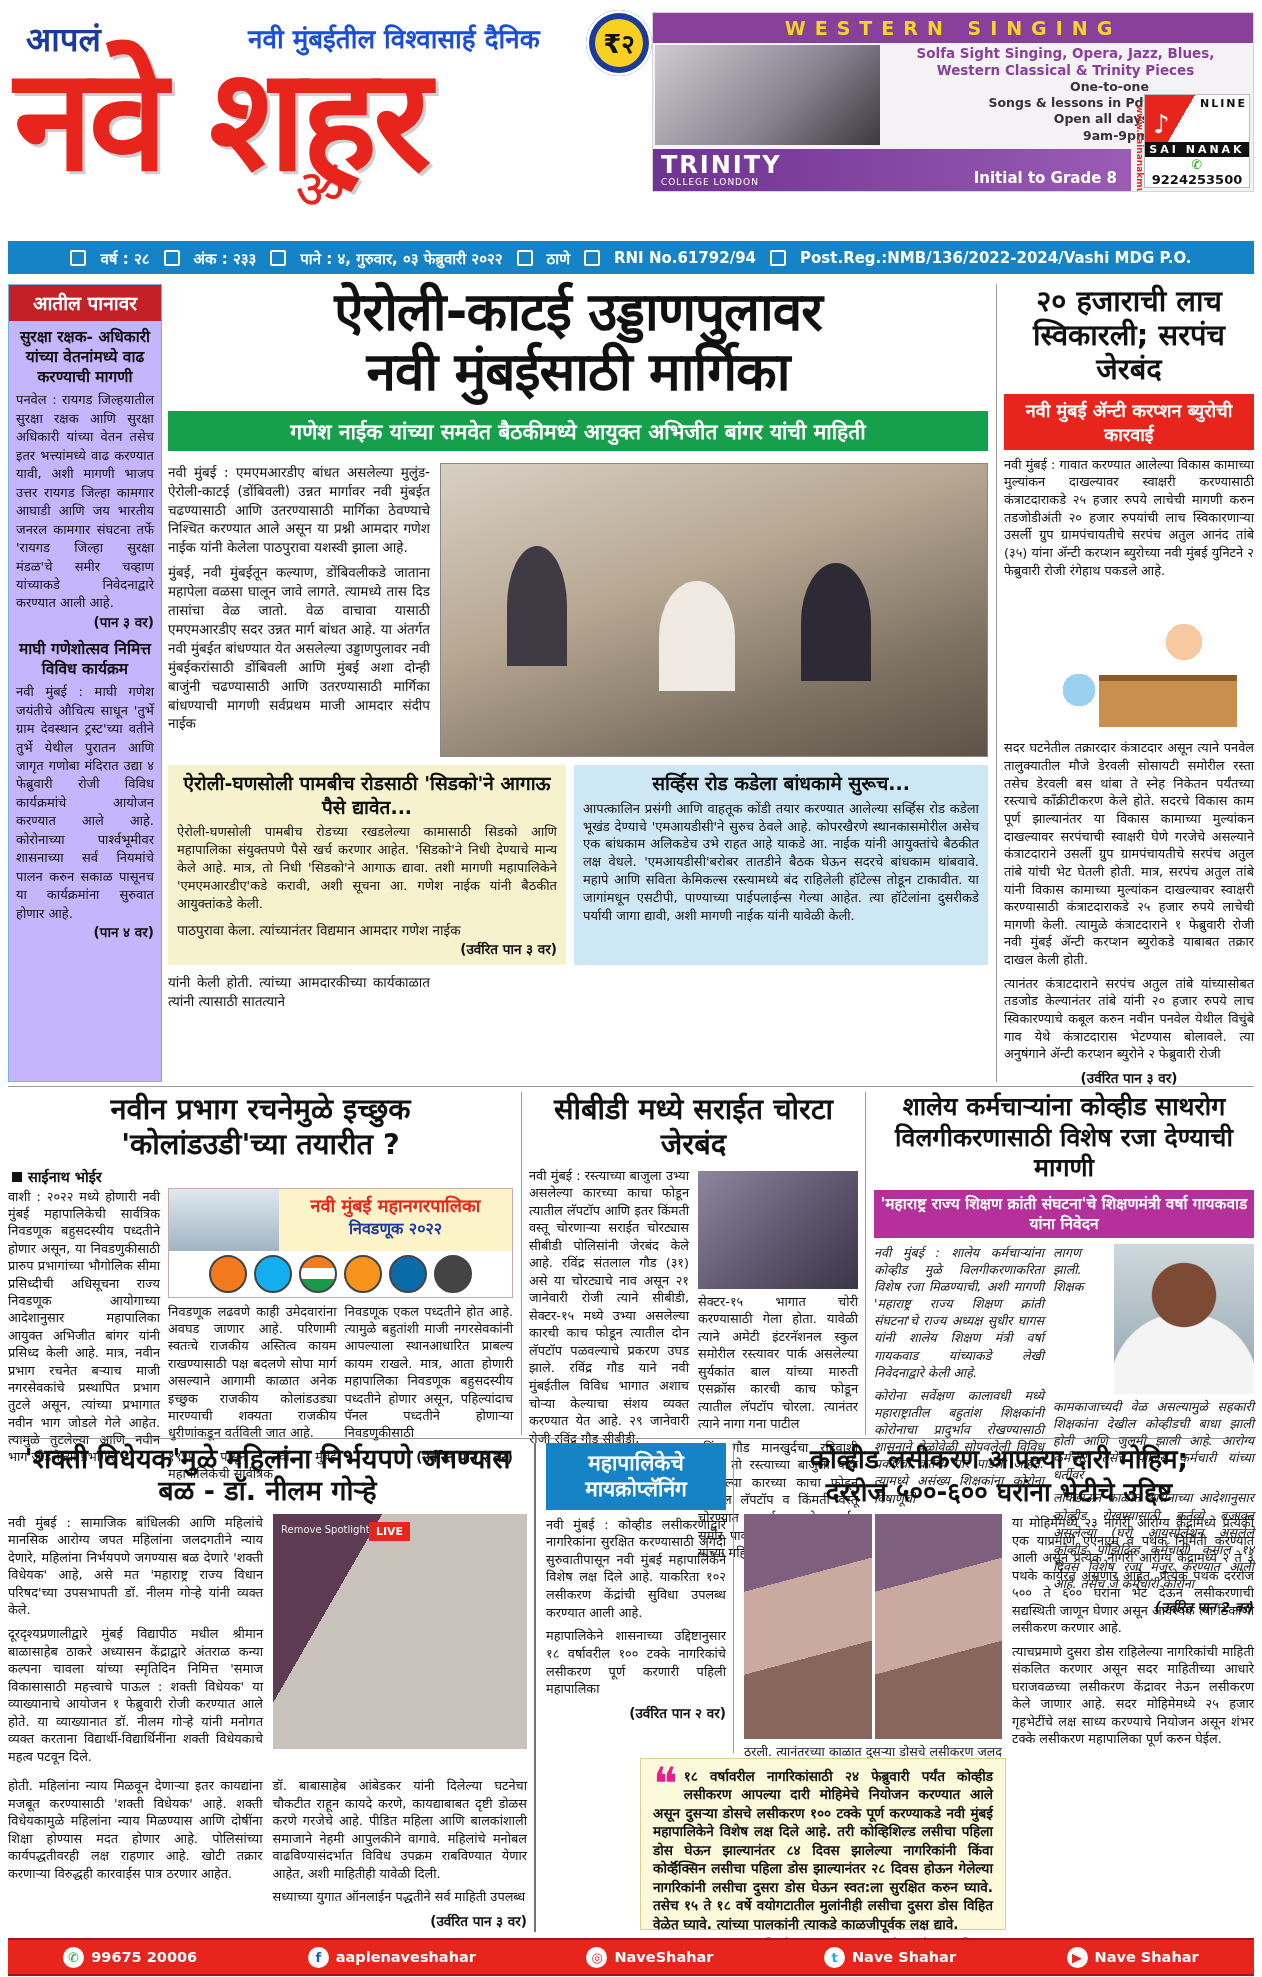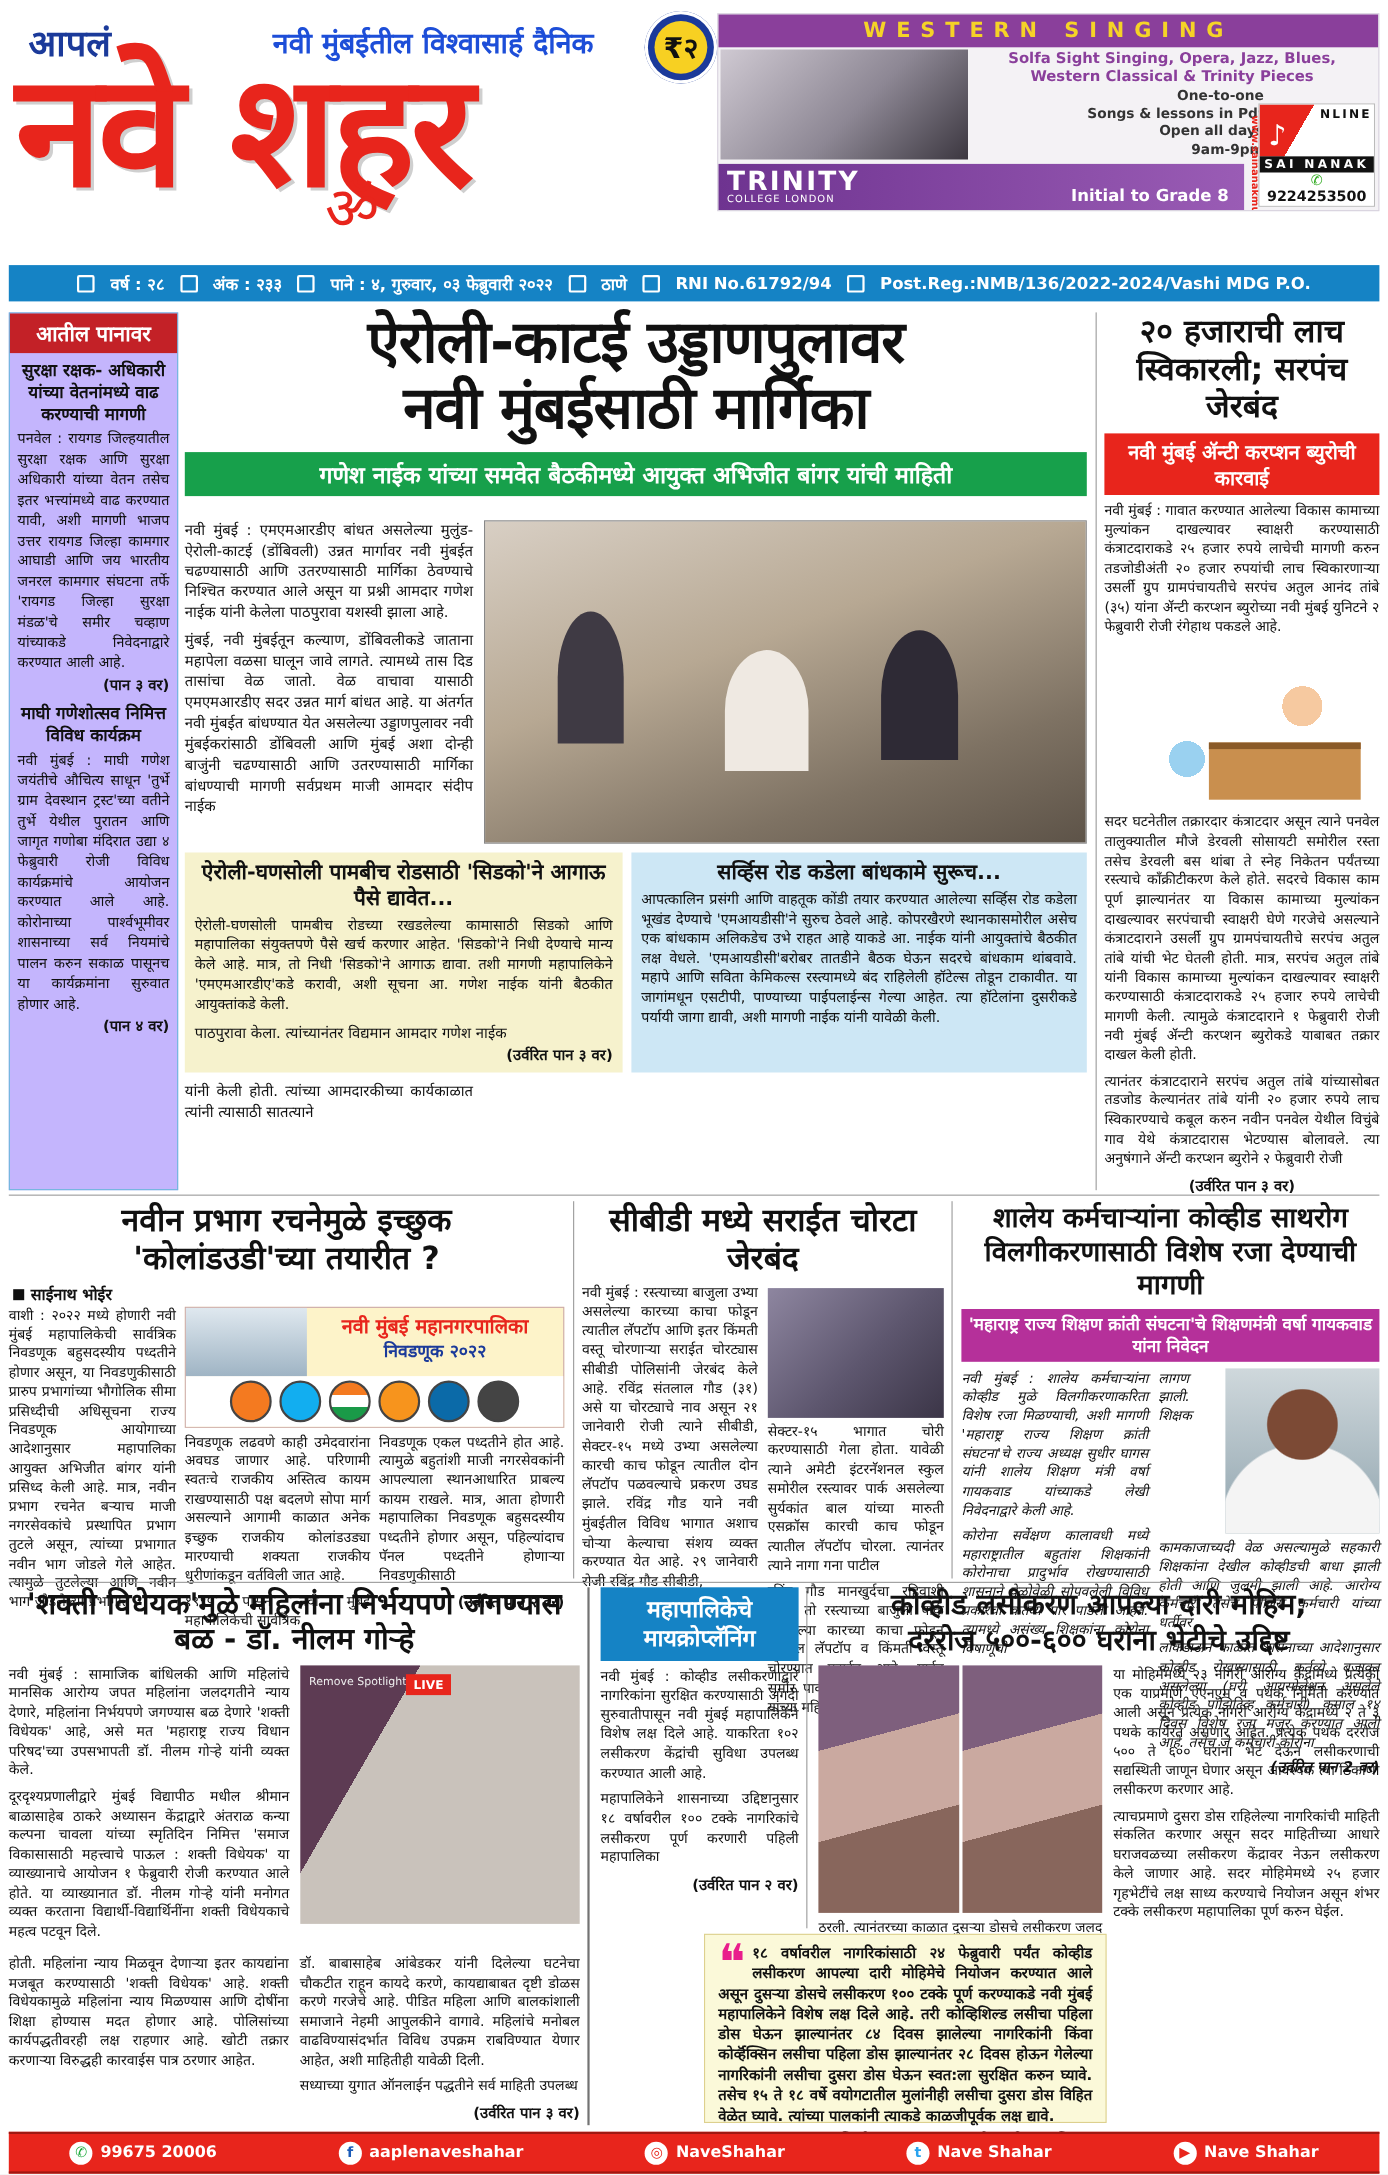--- a/index.html
+++ b/index.html
@@ -54,21 +54,21 @@
   .sidebar{position:absolute;left:8px;top:284px;width:152px;height:796px;border:1px solid #6fb6dd;background:#c4b5fd;}
   .sb-head{background:#c32127;color:#fff;font-size:19px;font-weight:bold;text-align:center;padding:5px 0;}
   .sb-brief{padding:6px 7px 2px 7px;}
   .sb-title{font-weight:bold;font-size:15.5px;text-align:center;line-height:1.3;margin-bottom:4px;}
   .sb-body{font-size:13px;line-height:1.42;}
 
   
   .lead{position:absolute;left:168px;top:282px;width:820px;height:800px;}
   .lead-headline{font-size:53px;font-weight:800;text-align:center;line-height:1.14;letter-spacing:-1px;}
   .lead-strap{background:#17a04b;color:#fff;font-size:21px;font-weight:bold;text-align:center;padding:6px 2px;margin-top:8px;}
-  .lead-body{display:flex;gap:10px;margin-top:22px;}
+  .lead-body{display:flex;gap:10px;margin-top:12px;}
   .lead-col{width:262px;font-size:13.5px;line-height:1.4;}
   .lead-photo{flex:1;height:292px;border:1px solid #888;
               background:linear-gradient(160deg,#d8cfc4 0%,#b7a893 40%,#7e7263 75%,#5d5348 100%);position:relative;}
   .fig{position:absolute;border-radius:50% 50% 0 0;background:#3f3a44;}
   .lead-boxes{display:flex;gap:8px;margin-top:8px;align-items:stretch;}
   .box-yellow{width:380px;background:#f6f2cd;padding:7px 9px;}
   .box-blue{flex:1;background:#cde7f5;padding:7px 9px;}
   .boxttl{font-size:19px;font-weight:800;text-align:center;line-height:1.25;margin-bottom:4px;}
   .boxbody{font-size:13px;line-height:1.38;}
   .lead-cont{display:flex;gap:10px;margin-top:8px;font-size:13.5px;line-height:1.4;}

